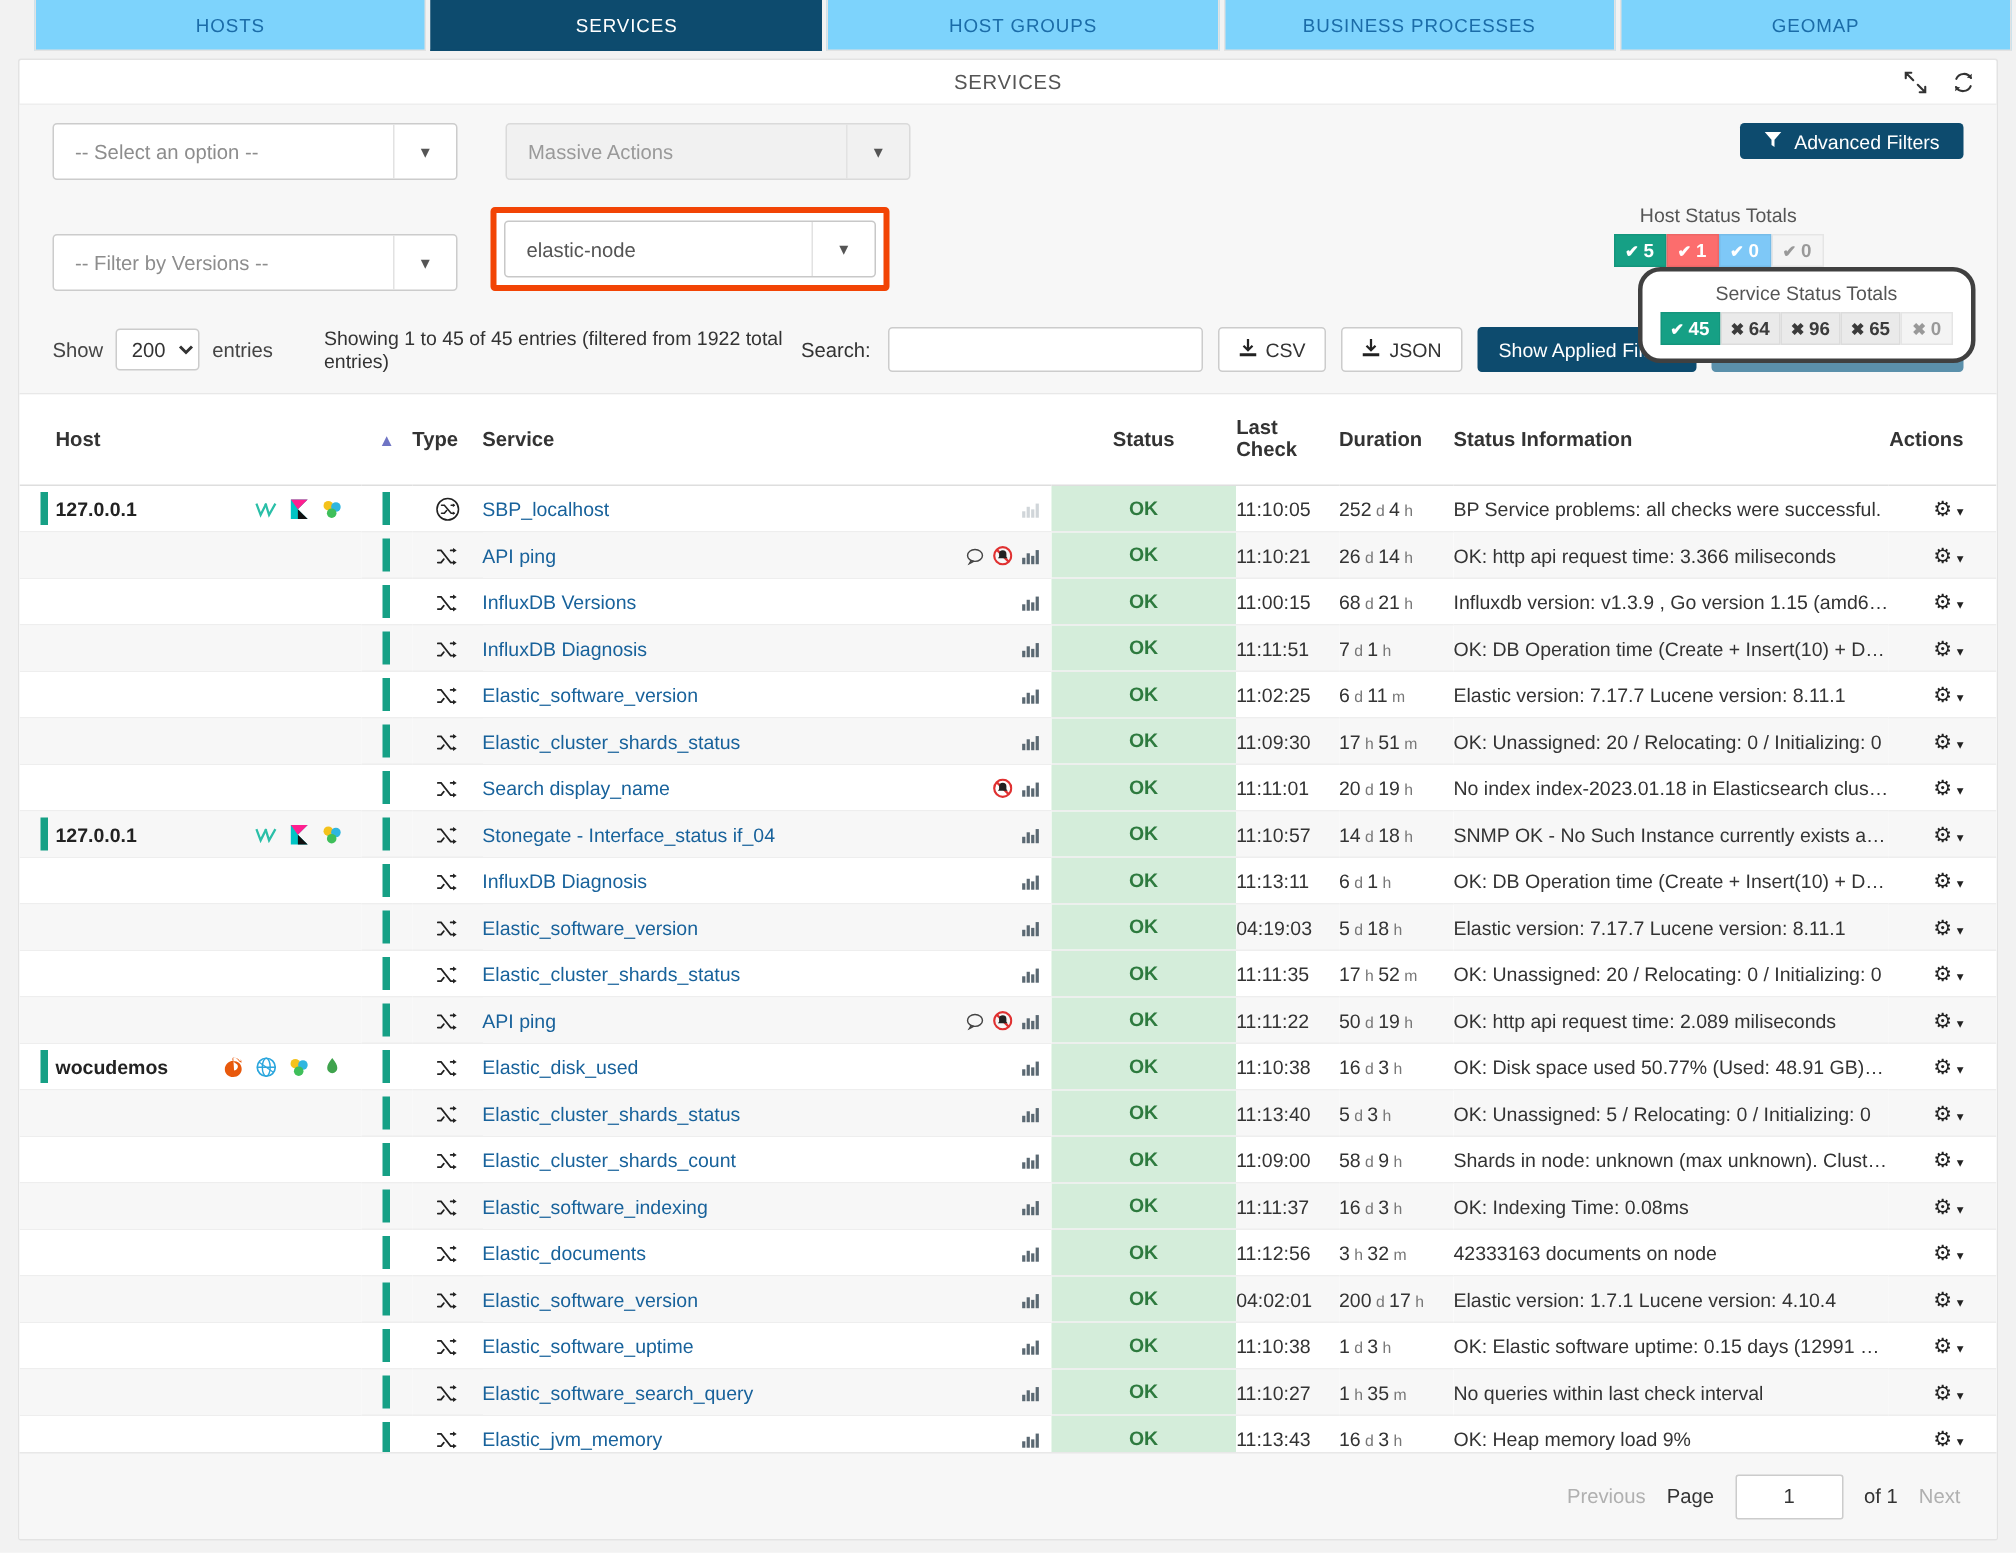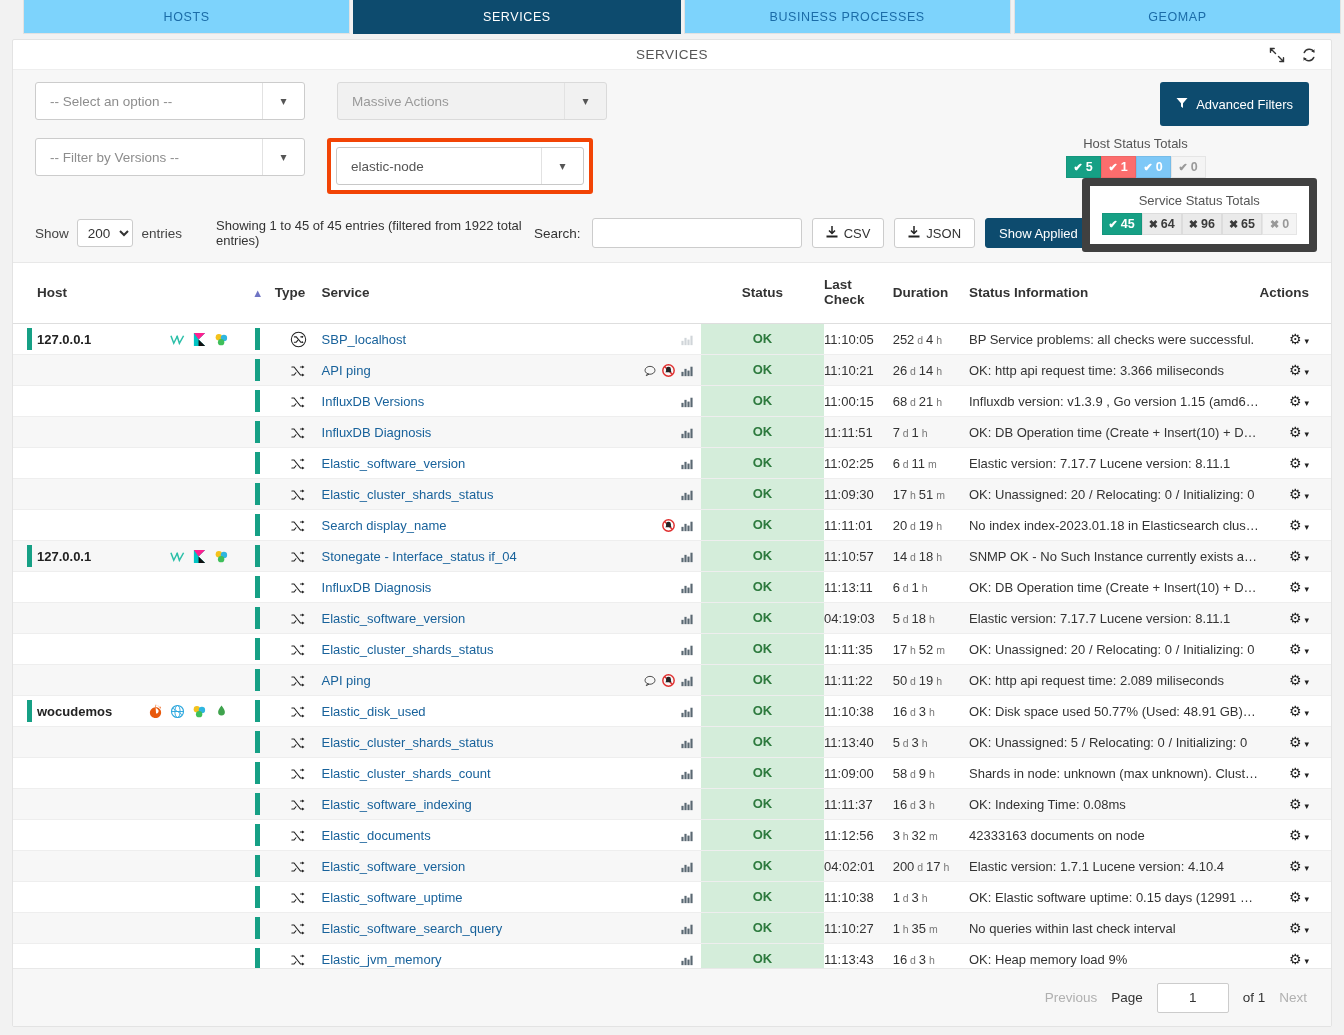--- a/index.html
+++ b/index.html
@@ -43,21 +43,21 @@
     height: 30px;
     display: flex; align-items: center; justify-content: center;
     color: #555; font-size: 13.5px; letter-spacing: .5px;
     border-bottom: 1px solid #eee;
   }
   .panel-head-icons { position: absolute; right: 14px; top: 7px; display: flex; gap: 16px; }
   .hicon { width: 16px; height: 16px; cursor: pointer; color: #333; }
 
   
   .filters { background: #f7f7f7; padding: 12px 22px 14px 22px; position: relative; }
-  .frow { display: flex; align-items: flex-start; }
+  .frow { display: flex; align-items: flex-end; }
   .frow + .frow { margin-top: 18px; }
 
   .sel {
     position: relative;
     height: 38px;
     background: #fff;
     border: 1px solid #ccc;
     border-radius: 3px;
     display: flex; align-items: center;
     padding: 0 0 0 14px;
@@ -80,21 +80,21 @@
     border: 4px solid #f24405;
     border-radius: 3px;
     padding: 5px;
     margin-left: 22px;
     background: #fff;
   }
   .hl-box .sel { border-color: #c8c8c8; }
 
   .adv-btn {
     position: absolute; right: 22px; top: 12px;
-    height: 44px; padding: 0 16px;
+    height: 24px; padding: 0 16px;
     background: #0d4b6e; color: #fff;
     border: none; border-radius: 3px;
     font-size: 13px; display: flex; align-items: center; gap: 8px;
     cursor: pointer;
     font-family: "Liberation Sans", sans-serif;
   }
 
   
   .totals-wrap { position: absolute; right: 14px; top: 66px; display: flex; align-items: flex-start; flex-direction: column; }
   .totals { text-align: center; }
@@ -107,21 +107,21 @@
     border: 1px solid rgba(0,0,0,.06);
     padding: 0 6px;
     cursor: pointer;
   }
   .badge .gl { font-size: 11px; }
   .b-green { background: #16a085; color: #fff; }
   .b-red   { background: #fc6d6d; color: #fff; }
   .b-blue  { background: #7ec8f7; color: #fff; }
   .b-grey  { background: #f4f4f4; color: #999; }
   .b-dark  { background: #eaeaea; color: #3b3b3b; }
-  .svc-hl { border: 8px solid #404040; border-radius: 3px; padding: 7px 12px 9px 12px; margin-left: 16px; background:#fff; }
+  .svc-hl { border: 3px solid #404040; border-radius: 15px; padding: 7px 12px 9px 12px; margin-left: 16px; background:#fff; }
 
   
   .tablecontrols {
     display: flex; align-items: center;
     padding: 10px 22px 14px 22px;
     background: #f7f7f7;
     border-bottom: 1px solid #e8e8e8;
   }
   .show-lbl { font-size: 13.5px; color: #444; }
   .len-sel {
@@ -216,20 +216,23 @@
 </style>
 </head>
 <body>
 
 <div class="tabbar">
   <div class="tab">
       <span>HOSTS</span>
     </div>
   <div class="tab active">
       <span>SERVICES</span>
+    </div>
+  <div class="tab">
+      <span>HOST GROUPS</span>
     </div>
   <div class="tab">
       <span>BUSINESS PROCESSES</span>
     </div>
   <div class="tab">
       <span>GEOMAP</span>
     </div>
 </div>
 
 <div class="panel">

